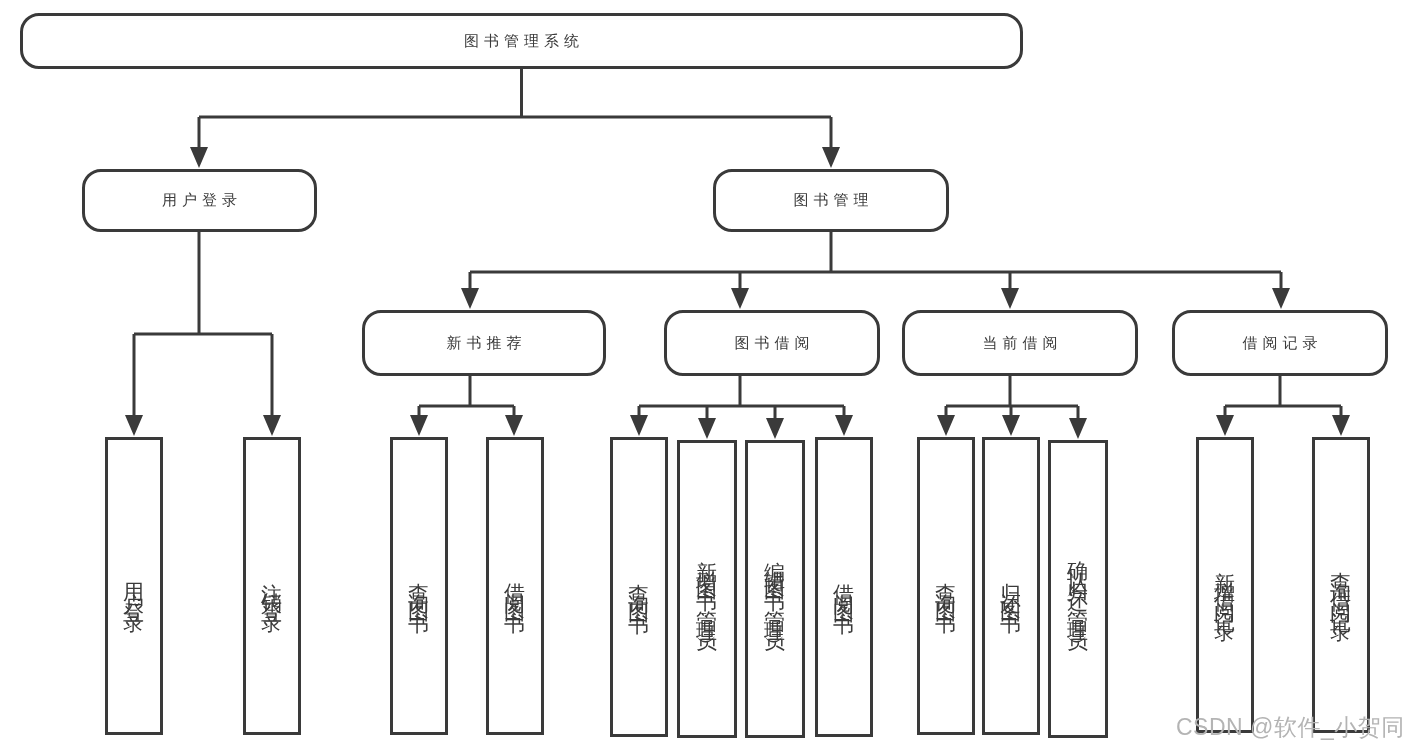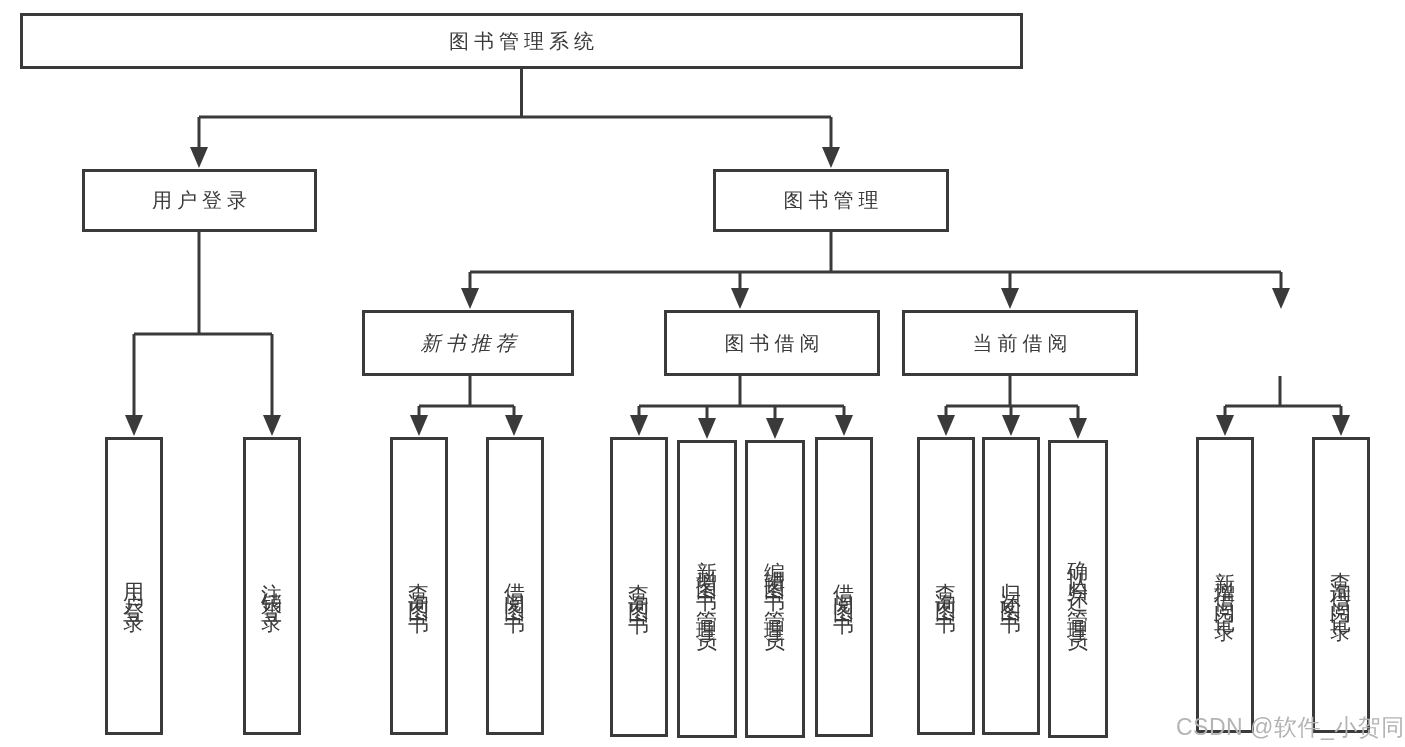--- a/index.html
+++ b/index.html
@@ -21,24 +21,25 @@
   .box{
     position:absolute;
     box-sizing:border-box;
     border:3px solid var(--line);
     background:#fff;
     display:flex;
     align-items:center;
     justify-content:center;
   }
   .h-label{
-    font-size:20px;
+    font-size:15px;
     letter-spacing:5px;
     text-indent:5px;
     white-space:nowrap;
+    border-radius:19px;
   }
   .v-label{
     writing-mode:vertical-rl;
     text-orientation:mixed;
     font-size:21px;
     letter-spacing:10px;
     line-height:1;
   }
   #watermark{
     position:absolute;
@@ -70,23 +71,24 @@
              M639 436l-9 -21h18z M707 439l-9 -21h18z M775 439l-9 -21h18z M844 436l-9 -21h18z
              M946 436l-9 -21h18z M1011 436l-9 -21h18z M1078 439l-9 -21h18z
              M1225 436l-9 -21h18z M1341 436l-9 -21h18z"></path>
   </svg>
 
   <div class="box h-label" style="left:20px;top:13px;width:1003px;height:56px;">图书管理系统</div>
 
   <div class="box h-label" style="left:82px;top:169px;width:235px;height:63px;">用户登录</div>
   <div class="box h-label" style="left:713px;top:169px;width:236px;height:63px;text-align:center;">图书管理</div>
 
-  <div class="box h-label" style="left:362px;top:310px;width:212px;height:66px;font-style:italic;">新书推荐</div>
+  <div class="box h-label" style="left:362px;top:310px;width:244px;height:66px;">新书推荐</div>
   <div class="box h-label" style="left:632px;top:310px;width:216px;height:66px;margin-left:32px;">图书借阅</div>
   <div class="box h-label" style="left:902px;top:310px;width:236px;height:66px;">当前借阅</div>
+  <div class="box h-label" style="left:1172px;top:310px;width:216px;height:66px;">借阅记录</div>
 
   <div class="box v-label" style="left:105px;top:437px;width:58px;height:298px;">用户登录</div>
   <div class="box v-label" style="left:243px;top:437px;width:58px;height:298px;">注销登录</div>
 
   <div class="box v-label" style="left:390px;top:437px;width:58px;height:298px;">查询图书</div>
   <div class="box v-label" style="left:486px;top:437px;width:58px;height:298px;">借阅图书</div>
 
   <div class="box v-label" style="left:610px;top:437px;width:58px;height:300px;">查询图书</div>
   <div class="box v-label" style="left:677px;top:440px;width:60px;height:298px;">新增图书（管理员）</div>
   <div class="box v-label" style="left:745px;top:440px;width:60px;height:298px;">编辑图书（管理员）</div>

